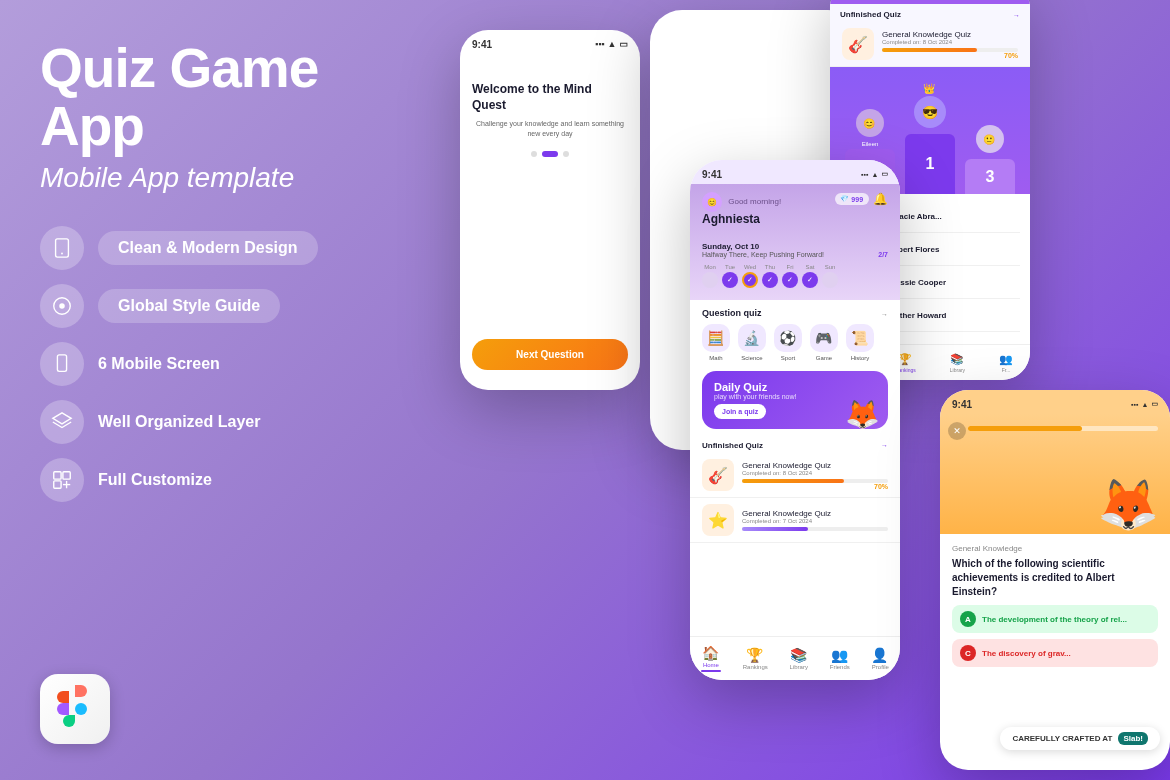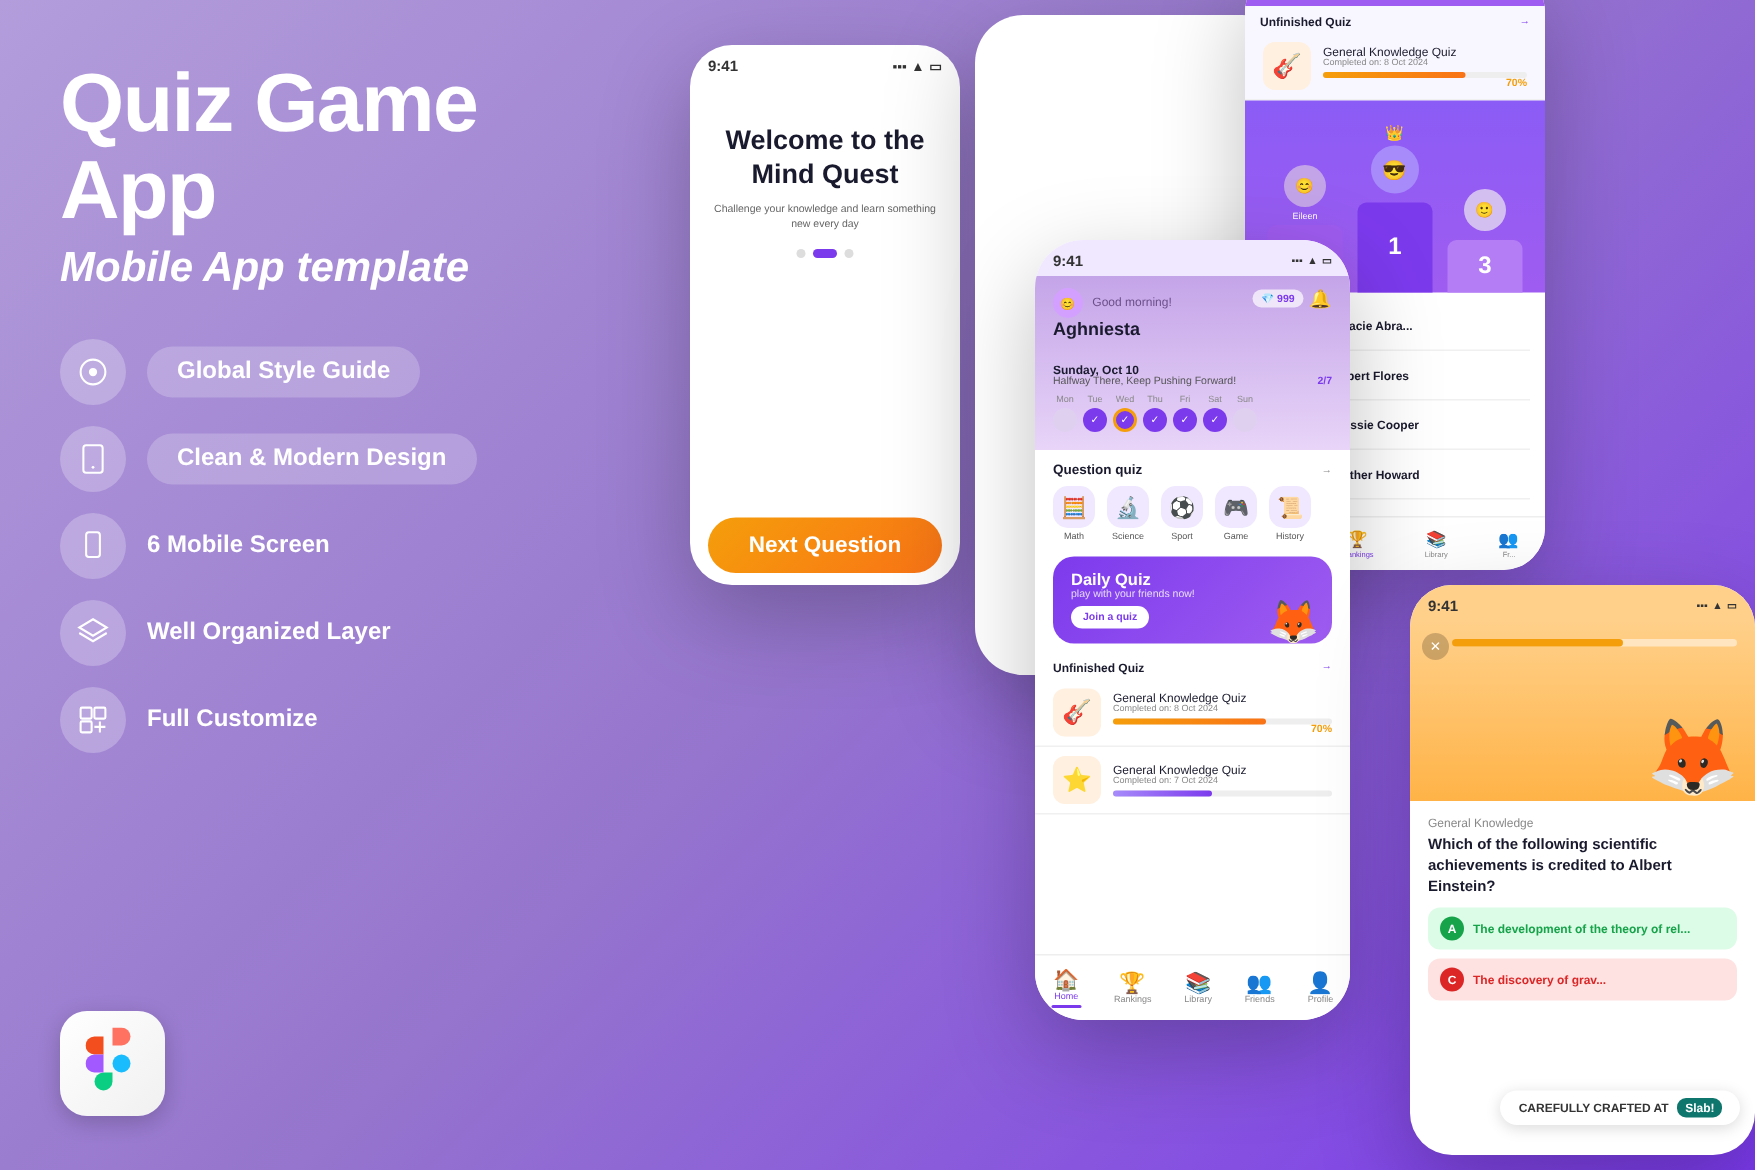--- a/index.html
+++ b/index.html
@@ -25,21 +25,21 @@
       font-size: 55px;
       font-weight: 900;
       color: white;
       line-height: 1.05;
       letter-spacing: -1px;
     }
 
     .subtitle-italic {
       font-size: 28px;
       font-style: italic;
-      font-weight: 700;
+      font-weight: 400;
       color: white;
       margin-top: 6px;
       margin-bottom: 32px;
     }
 
     .feature-list {
       display: flex;
       flex-direction: column;
       gap: 14px;
       margin-top: 8px;
@@ -180,23 +180,23 @@
     .status-icons { display: flex; gap: 3px; align-items: center; }
 
     
     .p1-content {
       padding: 12px;
       height: 100%;
       display: flex;
       flex-direction: column;
     }
     .p1-title {
-      font-size: 18px;
+      font-size: 12px;
       font-weight: 800;
-      text-align: center;
+      text-align: left;
       color: #1a1a2e;
       margin-top: 16px;
       line-height: 1.3;
     }
     .p1-sub {
       font-size: 7px;
       text-align: center;
       color: #666;
       margin-top: 6px;
       line-height: 1.4;
@@ -216,24 +216,24 @@
     .dot.active {
       width: 16px;
       background: #7c3aed;
     }
     .p1-btn {
       background: linear-gradient(135deg, #f59e0b, #f97316);
       border-radius: 20px;
       padding: 10px;
       text-align: center;
       color: white;
-      font-size: 15px;
+      font-size: 10px;
       font-weight: 700;
       margin-top: auto;
-      margin-bottom: 20px;
+      margin-bottom: 32px;
     }
 
     
     .p2-content {
       display: flex;
       flex-direction: column;
       align-items: center;
       justify-content: center;
       height: 100%;
     }
@@ -640,35 +640,35 @@
 
 <div class="left-panel">
   <h1 class="title-main">Quiz Game App</h1>
   <p class="subtitle-italic">Mobile App template</p>
 
   <div class="feature-list">
 
     <div class="feature-item">
       <div class="feature-icon">
         <svg viewBox="0 0 24 24" xmlns="http://www.w3.org/2000/svg">
+          <rect x="5" y="2" width="14" height="20" rx="2" ry="2" stroke="white" stroke-width="1.5" fill="none"></rect>
+          <circle cx="12" cy="18" r="1" fill="white"></circle>
+        </svg>
+      </div>
+      <div class="feature-label">Clean &amp; Modern Design</div>
+    </div>
+
+    <div class="feature-item">
+      <div class="feature-icon">
+        <svg viewBox="0 0 24 24" xmlns="http://www.w3.org/2000/svg">
           <circle cx="12" cy="12" r="9" stroke="white" stroke-width="1.5" fill="none"></circle>
           <circle cx="12" cy="12" r="3" fill="white"></circle>
         </svg>
       </div>
       <div class="feature-label">Global Style Guide</div>
-    </div>
-
-    <div class="feature-item">
-      <div class="feature-icon">
-        <svg viewBox="0 0 24 24" xmlns="http://www.w3.org/2000/svg">
-          <rect x="5" y="2" width="14" height="20" rx="2" ry="2" stroke="white" stroke-width="1.5" fill="none"></rect>
-          <circle cx="12" cy="18" r="1" fill="white"></circle>
-        </svg>
-      </div>
-      <div class="feature-label">Clean &amp; Modern Design</div>
     </div>
 
     <div class="feature-item">
       <div class="feature-icon">
         <svg viewBox="0 0 24 24" xmlns="http://www.w3.org/2000/svg">
           <rect x="7" y="2" width="10" height="18" rx="2" stroke="white" stroke-width="1.5" fill="none"></rect>
         </svg>
       </div>
       <div class="feature-label-plain">6 Mobile Screen</div>
     </div>

